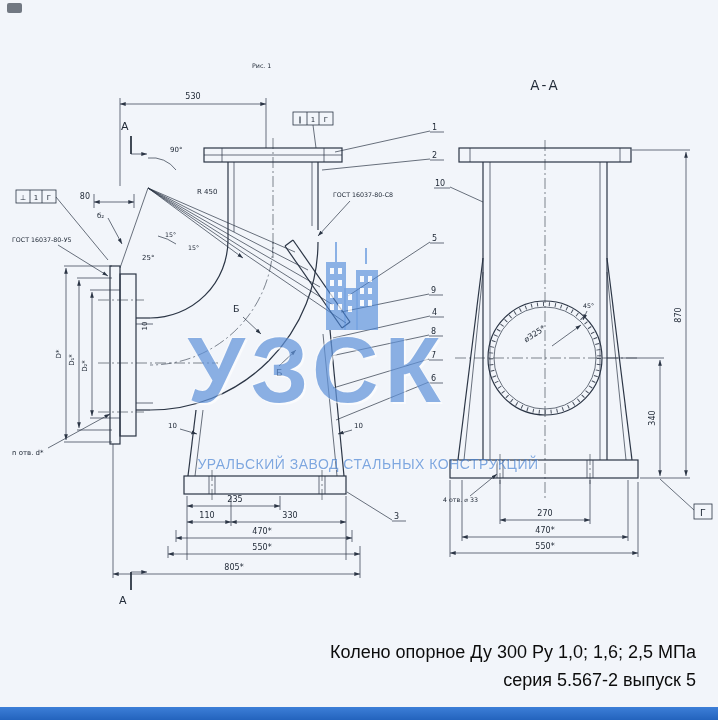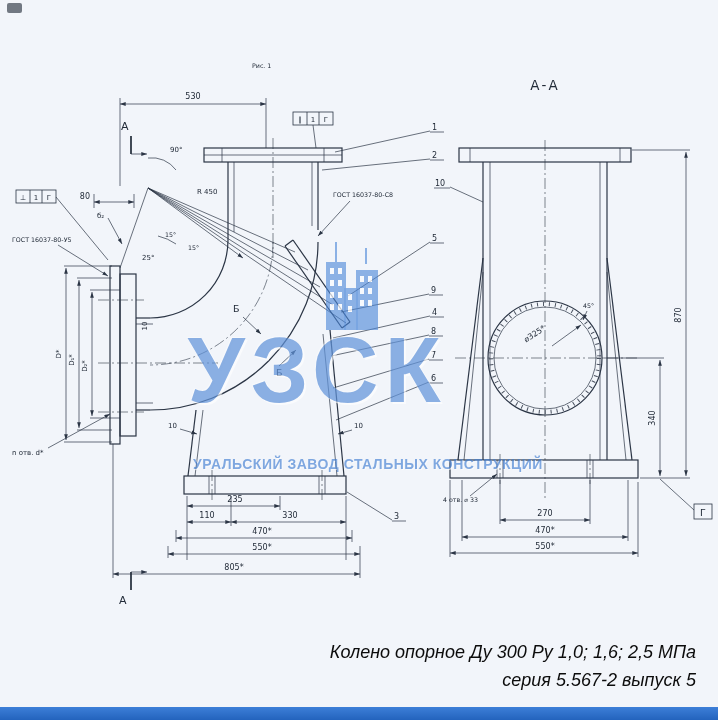--- a/index.html
+++ b/index.html
@@ -16,25 +16,25 @@
   .dim{stroke:#2b3545;stroke-width:0.7;fill:none;}
   .cl{stroke:#2b3545;stroke-width:0.6;fill:none;stroke-dasharray:11 3 2 3;}
   .boxl{stroke:#2b3545;stroke-width:0.8;fill:none;}
   
   #wm{position:absolute;left:0;top:0;width:718px;height:720px;pointer-events:none;opacity:.72;}
   #wm-logo{position:absolute;left:172px;top:318px;width:290px;text-align:center;
     font-size:92px;font-weight:bold;color:rgba(64,125,210,.82);letter-spacing:6px;
     text-shadow:2px 2px 0 rgba(255,255,255,.85), -1px -1px 0 rgba(255,255,255,.5);
     font-family:"Liberation Sans",sans-serif;}
   #wm-sub{position:absolute;left:178px;top:456px;width:380px;text-align:center;
-    font-size:14px;font-weight:bold;color:rgba(64,125,210,.9);letter-spacing:.5px;
+    font-size:14px;font-weight:normal;color:rgba(64,125,210,.9);letter-spacing:.5px;
     text-shadow:1px 1px 0 rgba(255,255,255,.8);}
   #wm-icon{position:absolute;left:320px;top:240px;}
   #caption{position:absolute;right:22px;bottom:25px;text-align:right;
-    font-style:italic;font-size:18px;color:#0c0c0c;line-height:1.55;}
+    font-size:18px;color:#0c0c0c;line-height:1.55;}
   #footer-bar{position:absolute;left:0;bottom:0;width:718px;height:13px;
     background:linear-gradient(#3d7fd8,#2363bd);}
   #corner-mark{position:absolute;left:7px;top:3px;width:15px;height:10px;
     background:#5a616c;border-radius:2px;opacity:.85;}
 </style>
 </head>
 <body>
 
 <div id="stage">
 

